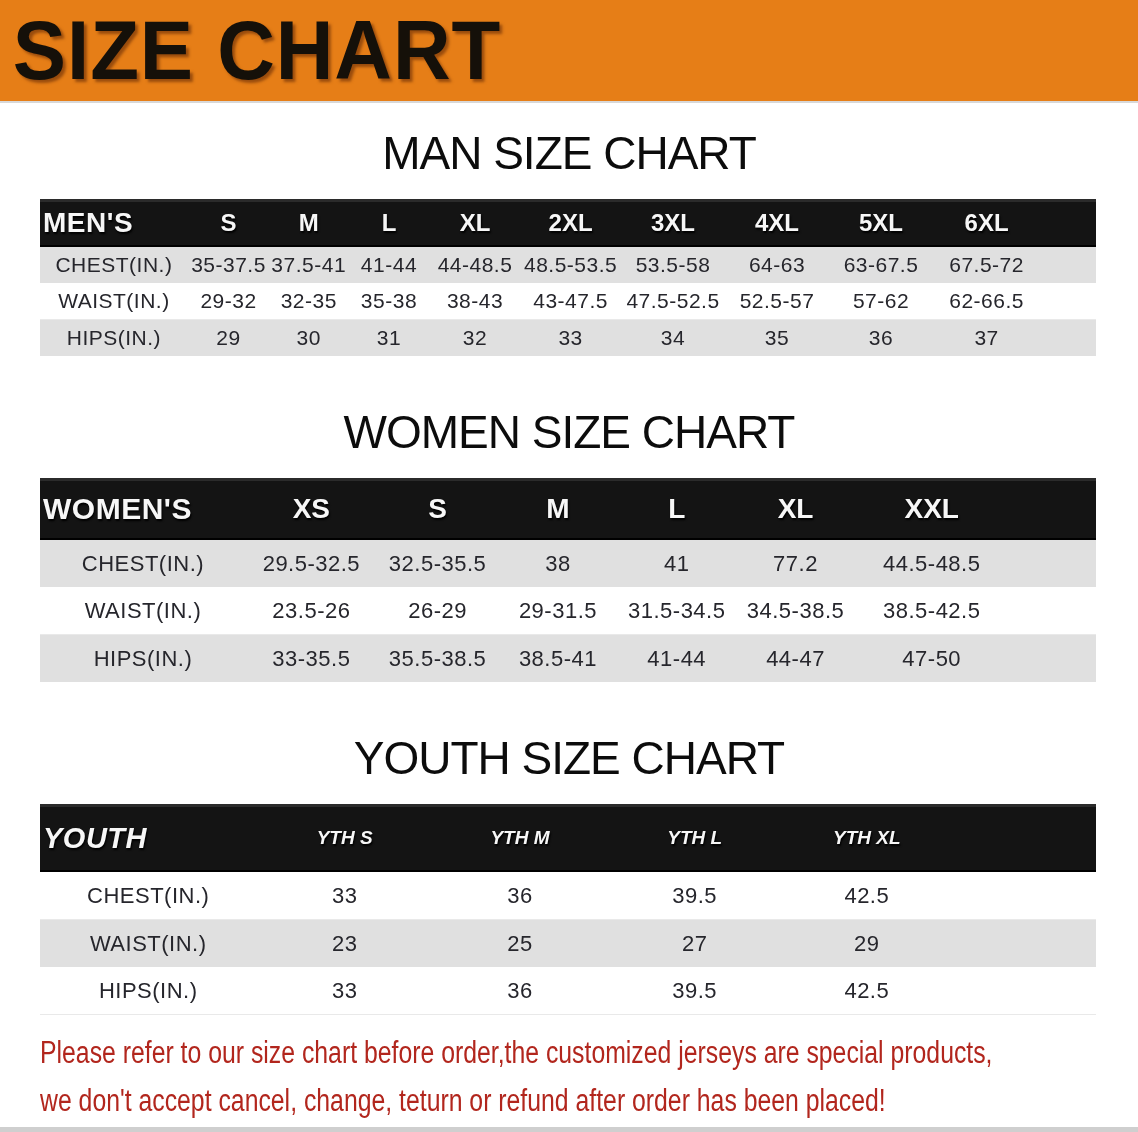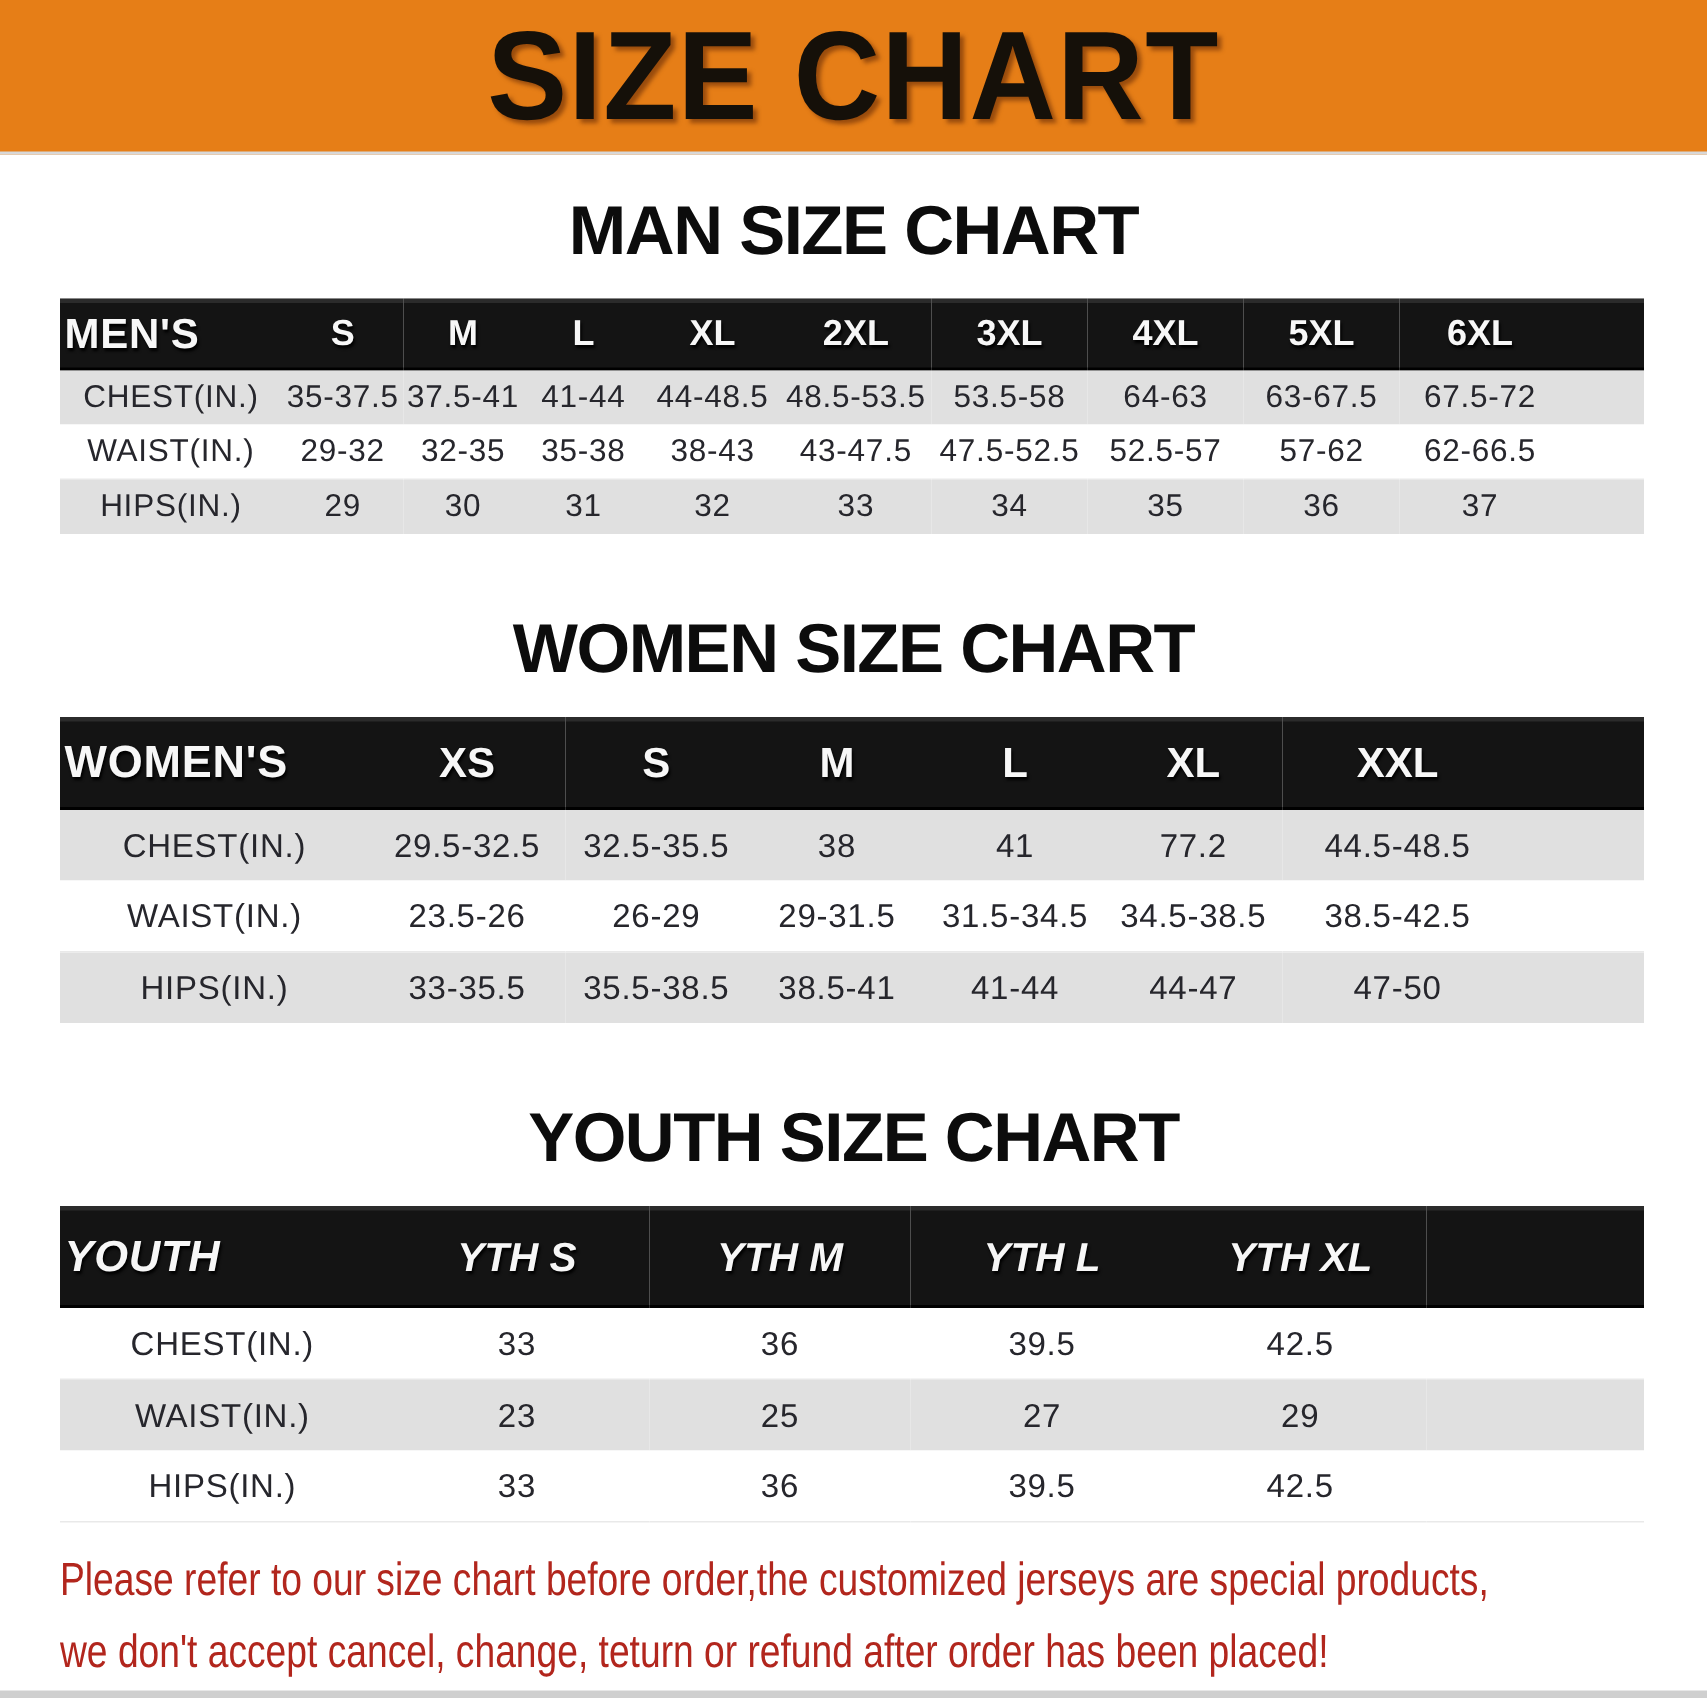--- a/index.html
+++ b/index.html
@@ -8,38 +8,38 @@
     background:#ffffff;
     font-family:"Liberation Sans", sans-serif;
     position:relative;
     overflow:hidden;
   }
 
   
   .banner {
     height:101px;
     background:#E67E17;
-    display:flex; align-items:center; justify-content:center;
+    display:flex; align-items:center; justify-content:flex-start;
     border-bottom:2px solid #d8d8d8;
   }
   .banner-title {
     font-size:84px;
     font-weight:700;
     color:#151009;
     letter-spacing:1px;
     transform:scaleX(0.95);
     text-shadow:3px 3px 3px rgba(90,35,5,0.55);
     white-space:nowrap;
   }
 
   
   .section-heading {
     text-align:center;
     font-size:46px;
-    font-weight:700;
+    font-weight:400;
     line-height:52px;
     letter-spacing:-1px;
     color:#0c0c0c;
   }
   .heading-man   { margin-top:24px; }
   .heading-women { margin-top:50px; }
   .heading-youth { margin-top:50px; }
 
   
   table.size-table {
@@ -78,21 +78,21 @@
 
   
   .women-table th { height:60px; }
   .women-table td { height:45px; font-size:22px; }
   .women-table th.size-col { font-size:28px; }
   .women-table th.corner-label { font-size:30px; }
 
   
   .youth-table th { height:66px;font-style:italic; }
   .youth-table td { height:45px; font-size:22px; }
-  .youth-table th.size-col { font-size:27px; }
+  .youth-table th.size-col { font-size:19px; }
   .youth-table th.corner-label { font-size:29px; }
 
   
   .footer-note {
     margin:14px 0 0 40px;
     color:#B2261D;
     font-size:31px;
     line-height:48px;
   }
   .footer-note span {

